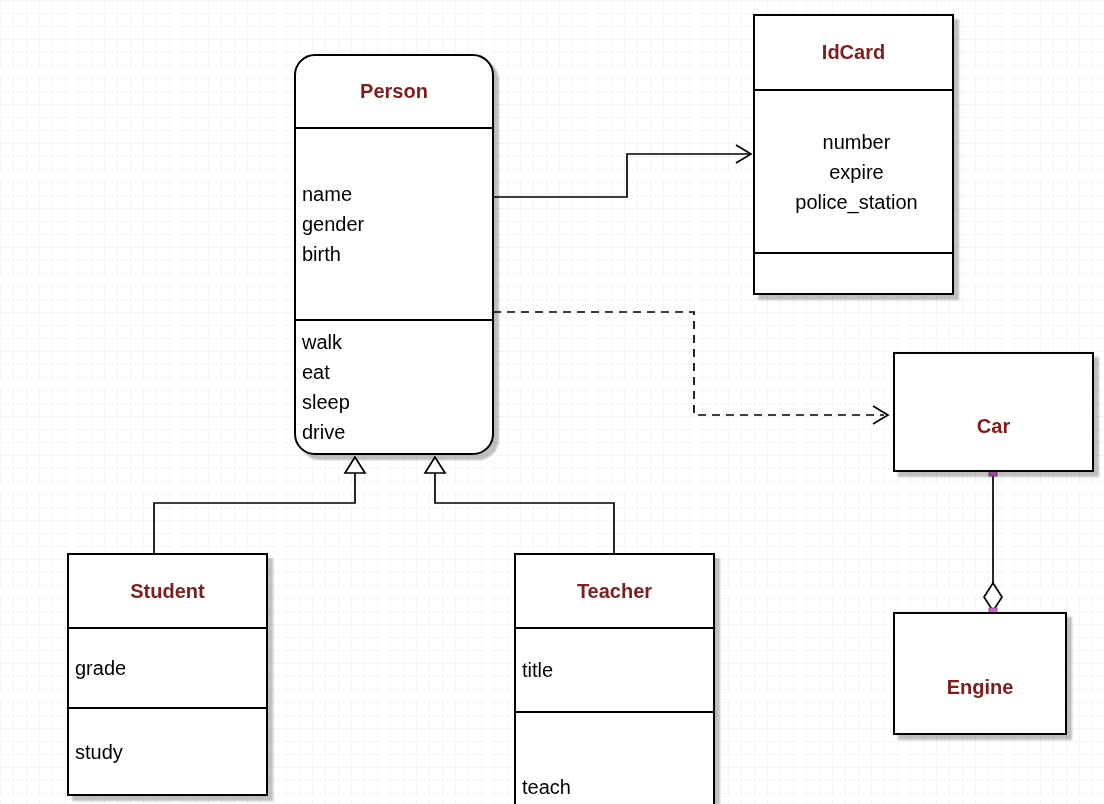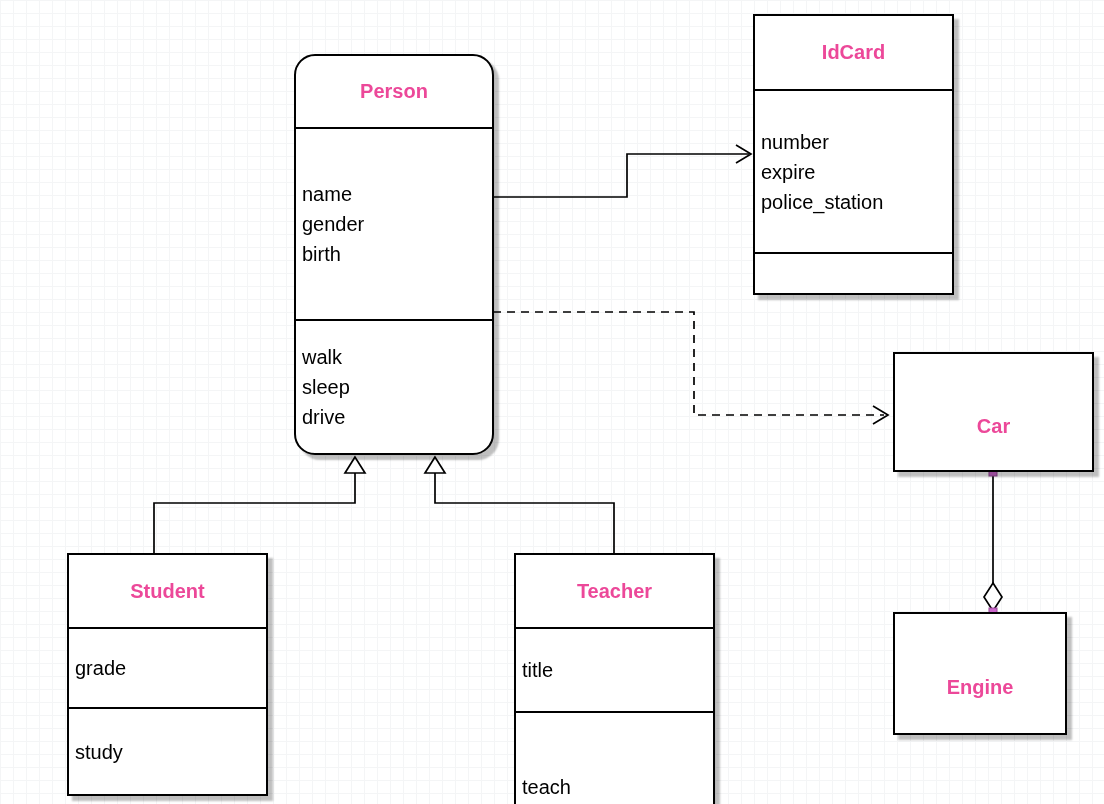--- a/index.html
+++ b/index.html
@@ -31,21 +31,21 @@
     flex-direction: column;
     z-index: 2;
   }
   .uml-title {
     box-sizing: border-box;
     display: flex;
     align-items: center;
     justify-content: center;
     font-weight: bold;
     font-size: 20px;
-    color: #ec4899;
+    color: #7f1d1d;
     border-bottom: 2px solid var(--box-border);
     flex: 0 0 auto;
   }
   .uml-title.solo {
     border-bottom: none;
     flex: 1 1 auto;
     margin-top: 28px;
   }
   .uml-sec {
     box-sizing: border-box;
@@ -128,28 +128,29 @@
 
   <div class="uml-class" style="left:294px; top:54px; width:200px; height:401px;border-radius:21px;">
     <div class="uml-title" style="height:73px;">Person</div>
     <div class="uml-sec divider" style="height:192px;">
       <div class="member-line">name</div>
       <div class="member-line">gender</div>
       <div class="member-line">birth</div>
     </div>
     <div class="uml-sec fill">
       <div class="member-line">walk</div>
+      <div class="member-line">eat</div>
       <div class="member-line">sleep</div>
       <div class="member-line">drive</div>
     </div>
   </div>
 
   <div class="uml-class" style="left:753px; top:14px; width:201px; height:281px;">
     <div class="uml-title" style="height:75px;">IdCard</div>
-    <div class="uml-sec divider" style="height:163px;">
+    <div class="uml-sec divider" style="height:163px;align-items:center;">
       <div class="member-line">number</div>
       <div class="member-line">expire</div>
       <div class="member-line">police_station</div>
     </div>
     <div class="uml-sec fill"></div>
   </div>
 
   <div class="uml-class" style="left:893px; top:352px; width:201px; height:120px;">
     <div class="uml-title solo">Car</div>
   </div>

